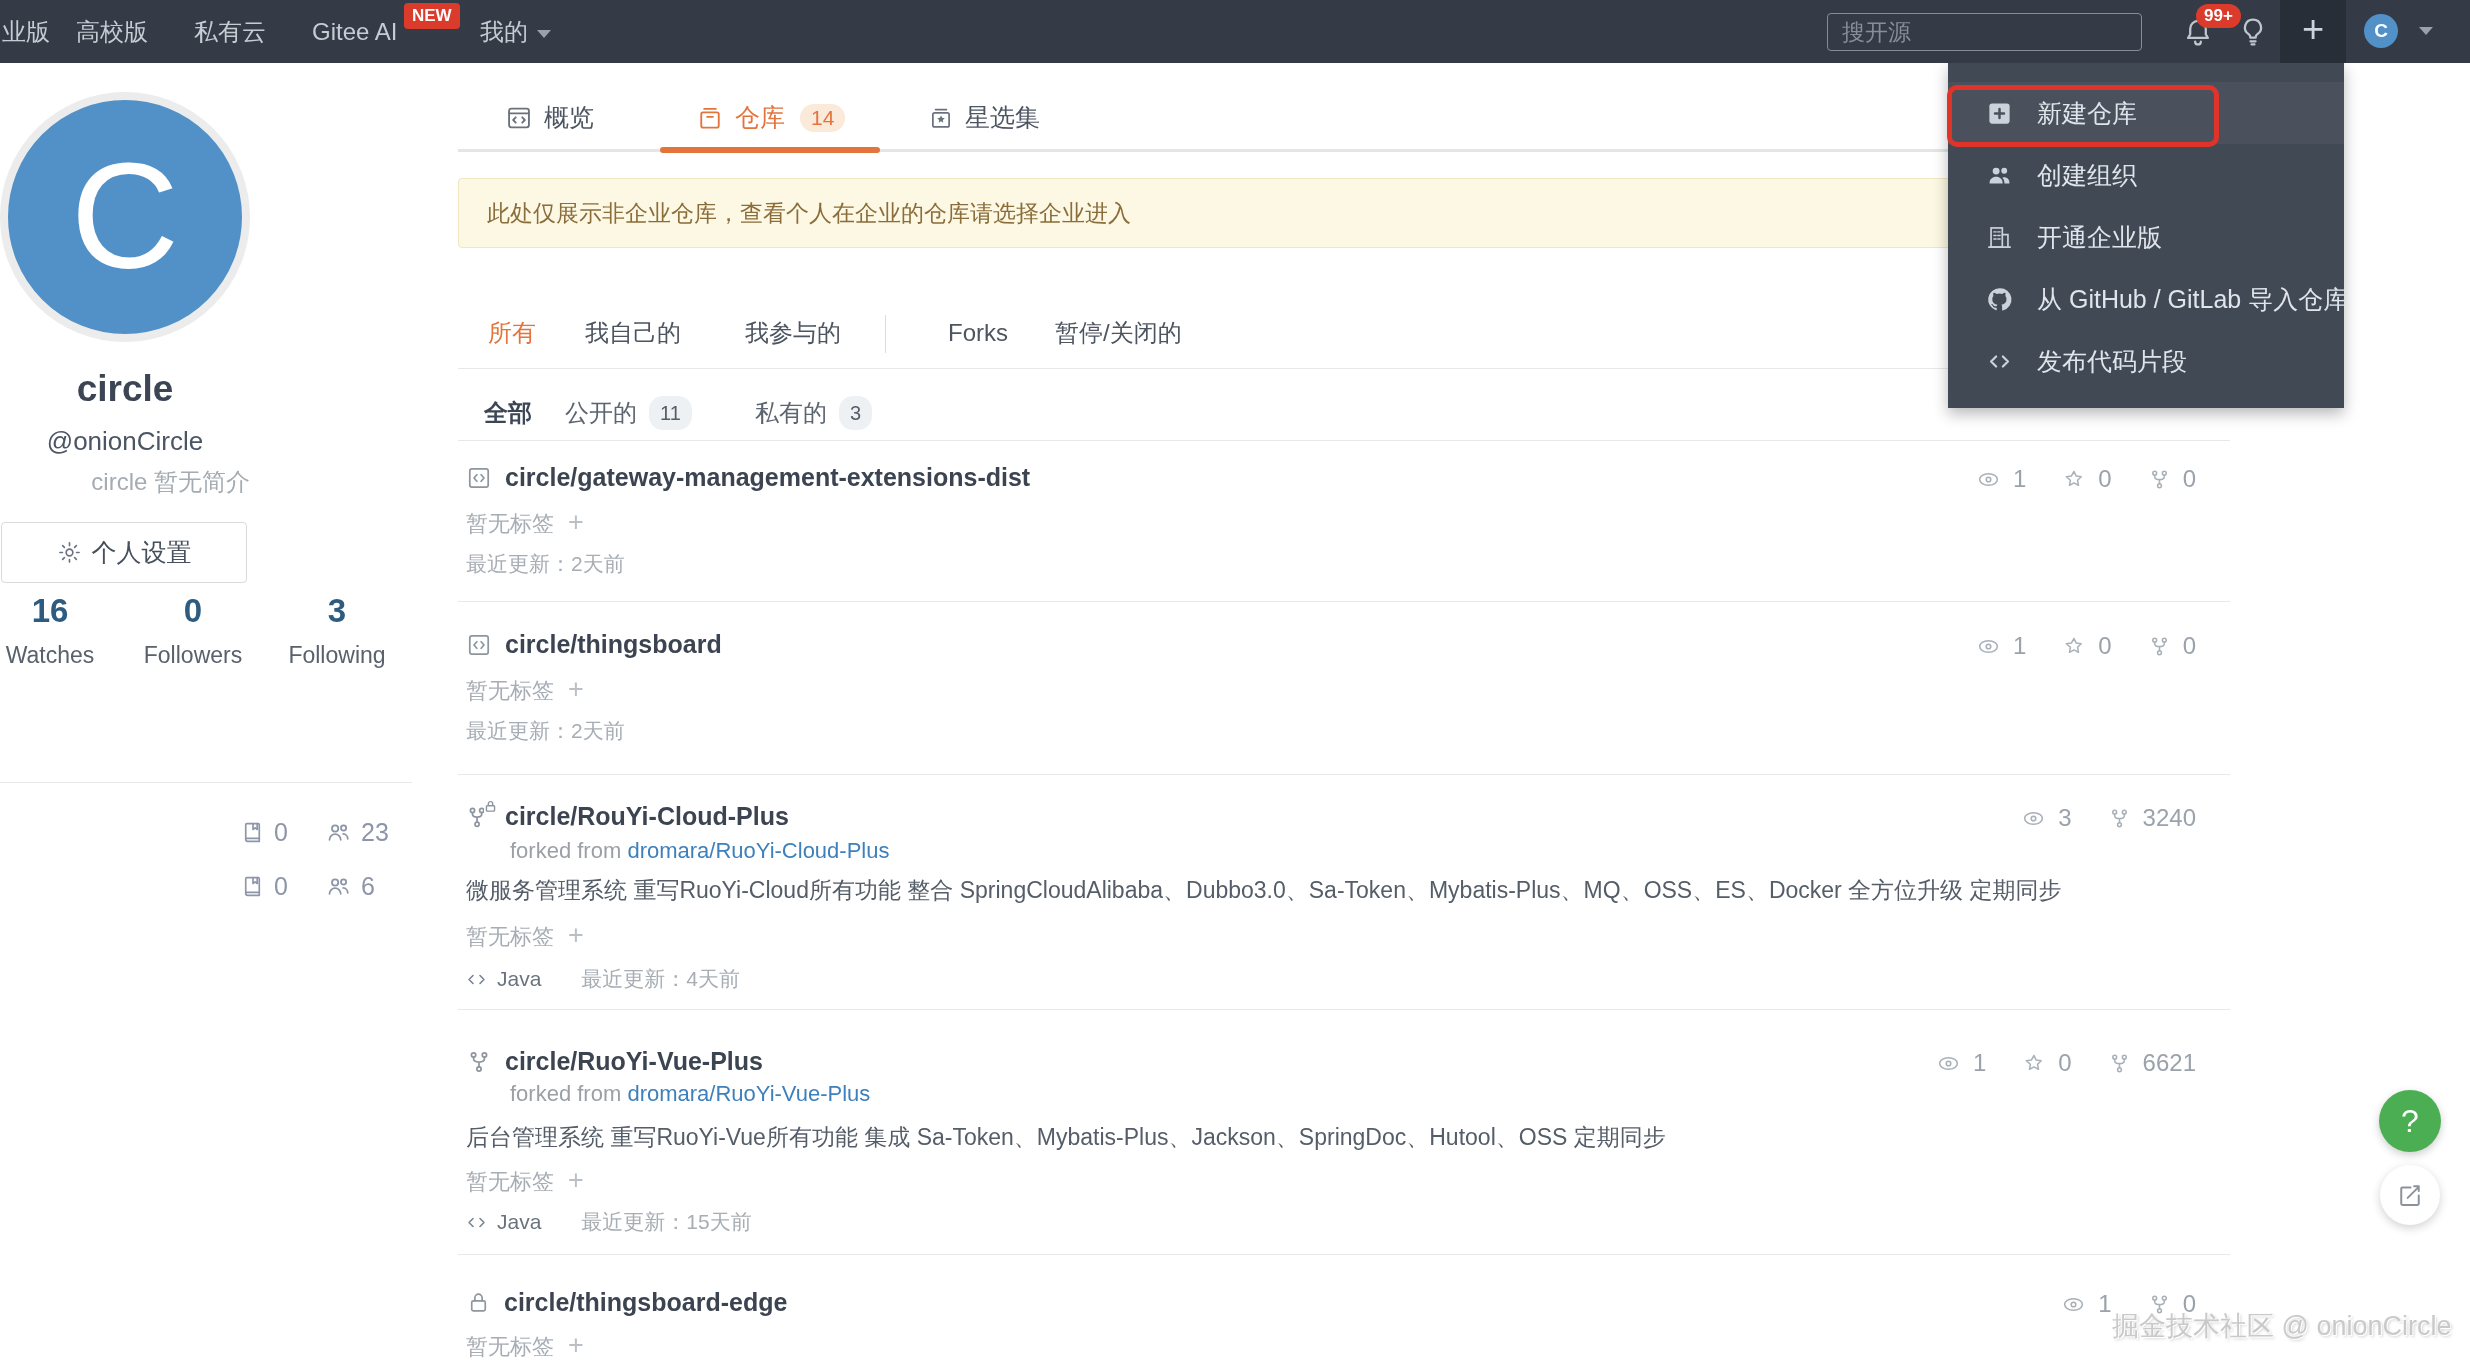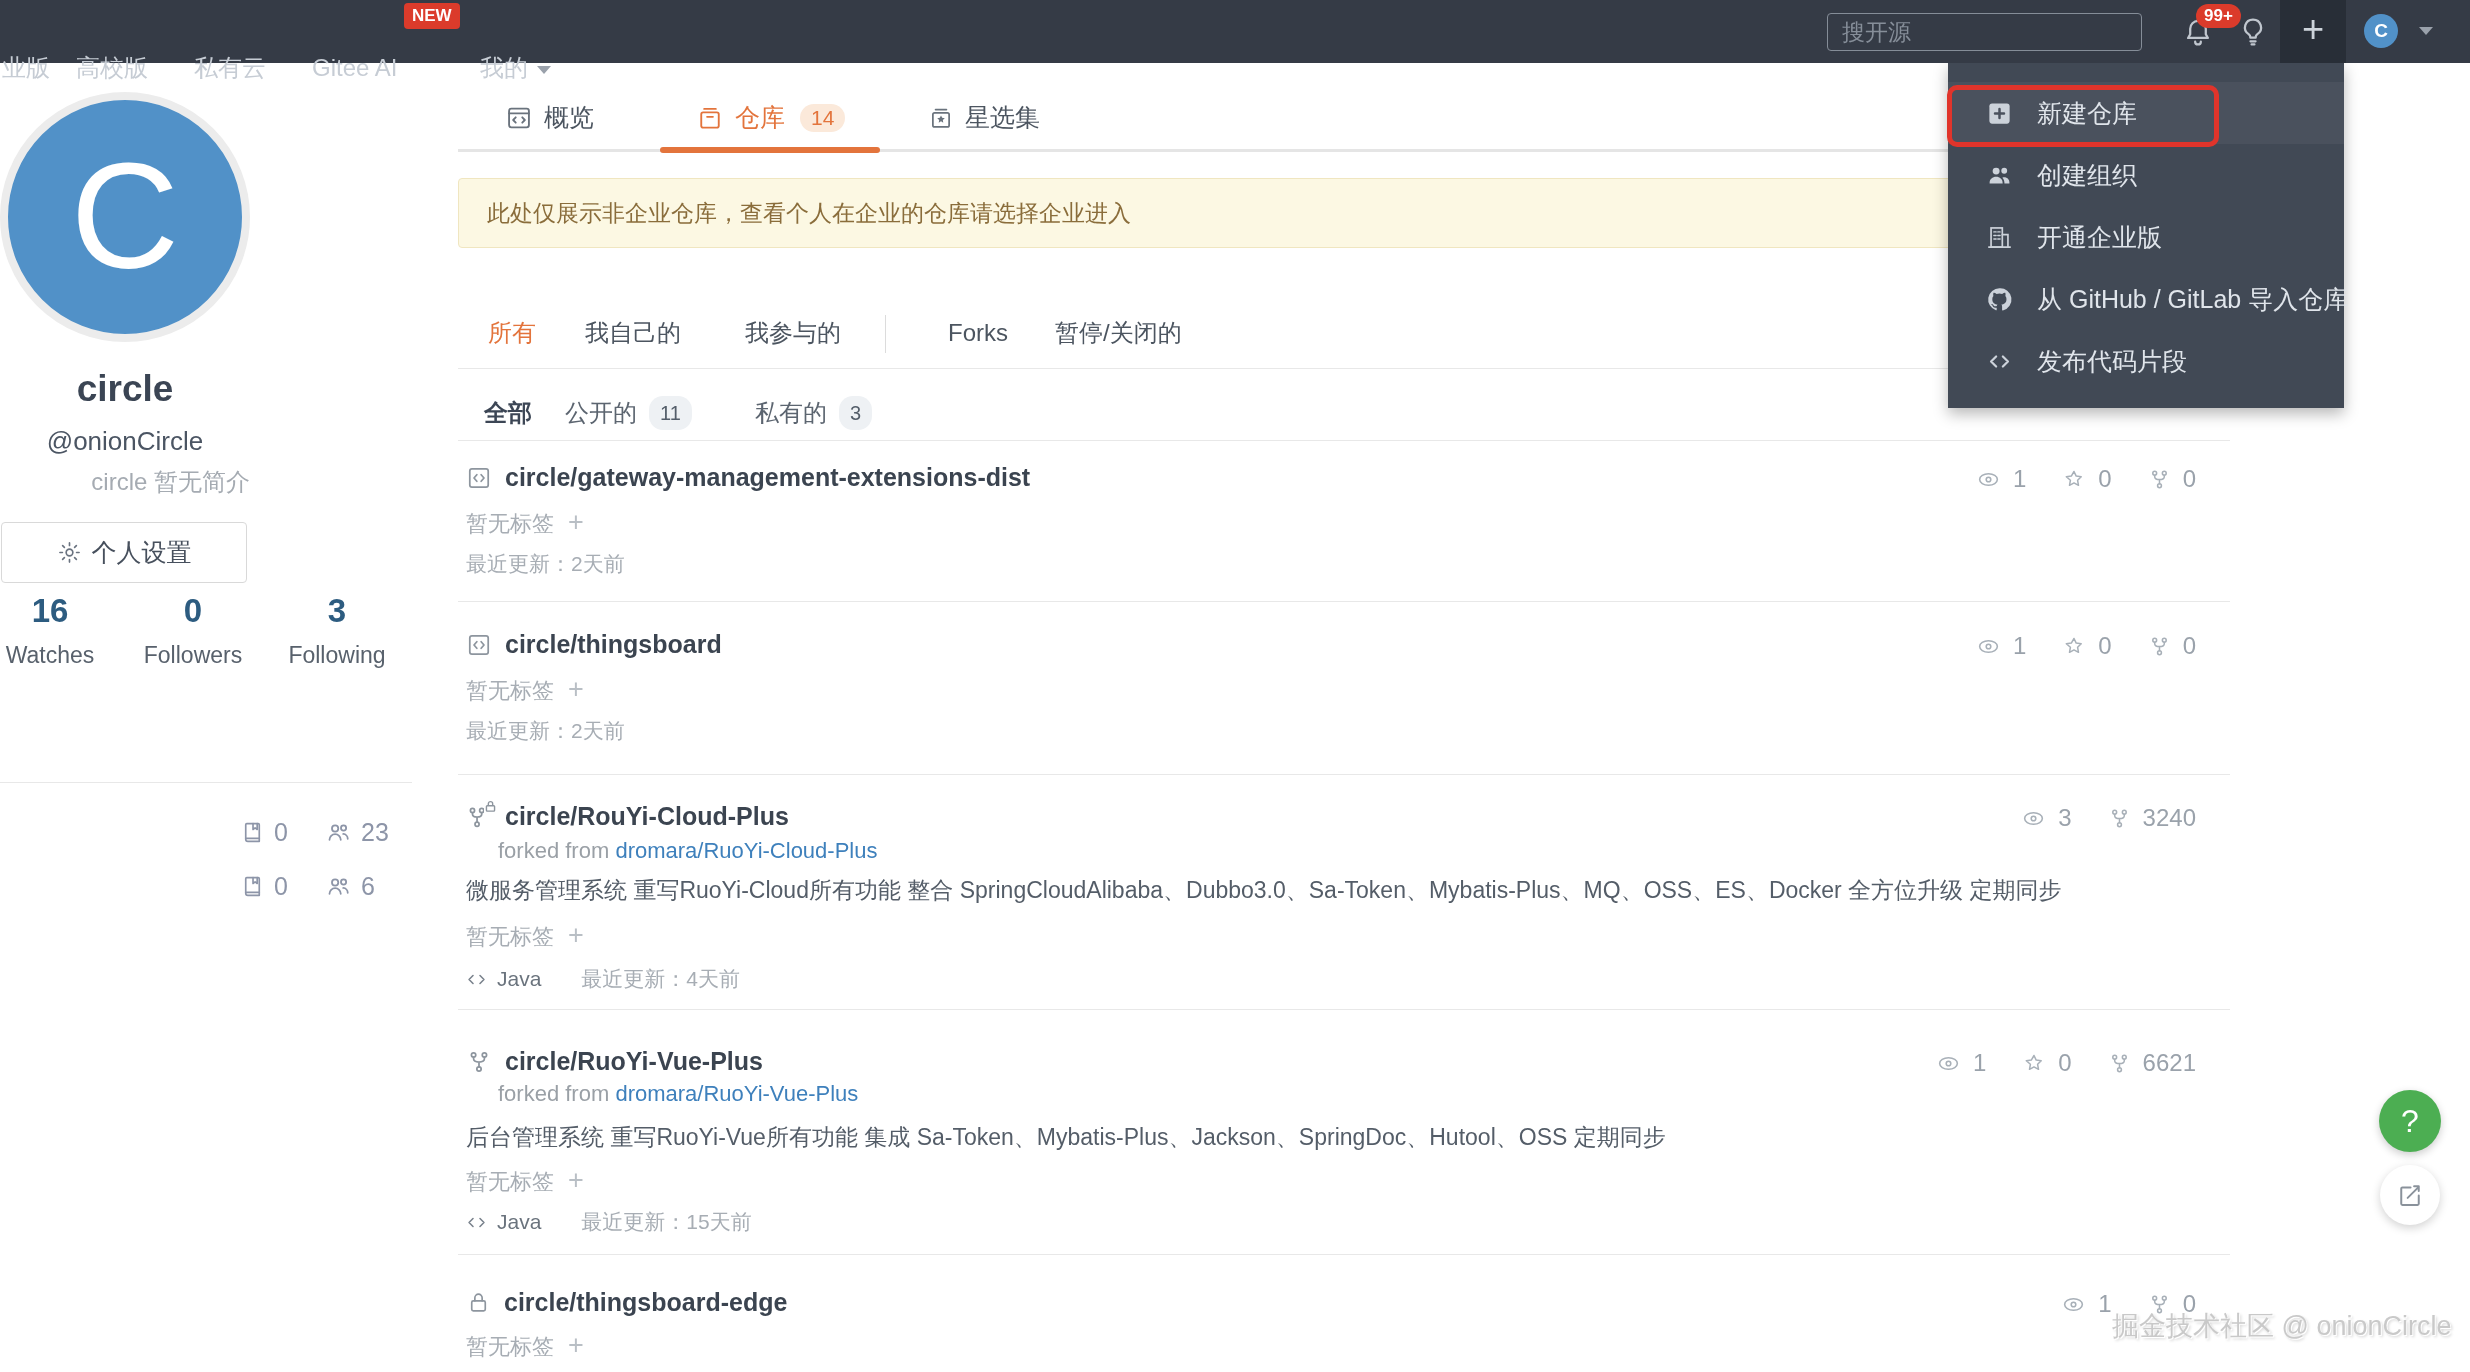--- a/index.html
+++ b/index.html
@@ -9,21 +9,21 @@
     --notice_border:#f0e6c0; --notice_text:#8a6d3b; --stat_blue:#2d5c80;
   }
   *{margin:0;padding:0;box-sizing:border-box;}
   html,body{width:2470px;height:1372px;overflow:hidden;background:#fff;
     font-family:"Liberation Sans","DejaVu Sans",sans-serif;}
   .page{position:relative;width:2470px;height:1372px;background:#fff;overflow:hidden;}
   svg{display:block;}
 
   
   .navbar{position:absolute;left:0;top:0;width:2470px;height:63px;background:var(--navbar_bg);z-index:30;}
-  .nav-item{position:absolute;top:0;height:45px;line-height:63px;font-size:24px;color:#c6ccd4;cursor:pointer;white-space:nowrap;margin-top:36px;}
+  .nav-item{position:absolute;top:0;height:45px;line-height:63px;font-size:24px;color:#c6ccd4;cursor:pointer;white-space:nowrap;}
   .new-badge{position:absolute;font-size:17px;font-weight:bold;color:#fff;background:#db3b2b;border-radius:4px;padding:1px 8px;line-height:24px;}
   .caret{display:inline-block;width:0;height:0;border-left:7px solid transparent;border-right:7px solid transparent;border-top:8px solid #9aa1ab;vertical-align:middle;margin-left:9px;}
   .nav-search{position:absolute;left:1827px;top:13px;width:315px;height:38px;background:transparent;border:1px solid #858d98;border-radius:4px;color:#cdd3da;font-size:23px;padding:0 14px;outline:none;}
   .nav-search::placeholder{color:#868e99;}
   .nav-icon{position:absolute;top:15px;color:#c0c6ce;cursor:pointer;}
   .notif-badge{position:absolute;left:2196px;top:4px;background:#db3b2b;color:#fff;font-size:17px;font-weight:bold;border-radius:12px;padding:1px 8px;line-height:22px;z-index:2;}
   .plus-block{position:absolute;left:2280px;top:0;width:66px;height:63px;background:#282e37;color:#cdd3da;font-size:38px;font-weight:300;text-align:center;line-height:58px;cursor:pointer;}
   .nav-avatar{position:absolute;left:2364px;top:14px;width:34px;height:34px;border-radius:50%;background:var(--avatar_blue);color:#fff;font-size:19px;font-weight:bold;text-align:center;line-height:34px;cursor:pointer;}
   .nav-caret2{position:absolute;left:2410px;top:27px;}
 
@@ -66,21 +66,21 @@
   .fdiv{position:absolute;left:458px;top:368px;width:1772px;height:1px;background:#e8e8e8;}
   .sfilter{position:absolute;top:398px;height:30px;line-height:30px;font-size:24px;color:#5c6570;cursor:pointer;display:flex;align-items:center;gap:12px;white-space:nowrap;}
   .sfilter.active{color:#3c4655;font-weight:bold;align-items:flex-end;}
   .pill{background:#eef1f4;color:#545e6a;font-size:20px;border-radius:14px;padding:2px 11px;}
 
   
   .repo-row{position:absolute;left:458px;width:1772px;border-bottom:1px solid #e8e8e8;}
   .repo-title{position:absolute;left:8px;display:flex;align-items:center;gap:13px;}
   .repo-title .ri{color:#8d959e;}
   .repo-title b{font-size:25px;color:#3b4450;cursor:pointer;}
-  .forked{position:absolute;left:40px;font-size:22px;color:#9aa0a6;}
+  .forked{position:absolute;left:52px;font-size:22px;color:#9aa0a6;}
   .forked a{color:var(--link_blue);text-decoration:none;cursor:pointer;}
   .rdesc{position:absolute;left:8px;font-size:23px;color:#545d68;white-space:nowrap;}
   .rtags{position:absolute;left:8px;display:flex;align-items:baseline;gap:14px;font-size:22px;color:#a7adb4;}
   .rtags .addtag{font-size:27px;color:#b9bfc5;cursor:pointer;line-height:22px;}
   .rupd{position:absolute;left:8px;font-size:21px;color:#a7adb4;}
   .rlang{position:absolute;left:8px;display:flex;align-items:center;gap:10px;font-size:21px;color:#6a737d;}
   .rlang .ci{color:#79828c;}
   .rlang .upd2{margin-left:30px;color:#a7adb4;}
   .repo-stats{position:absolute;right:34px;display:flex;gap:36px;align-items:center;}
   .sgroup{display:flex;align-items:center;gap:12px;font-size:24px;color:#9aa2ab;cursor:pointer;}

